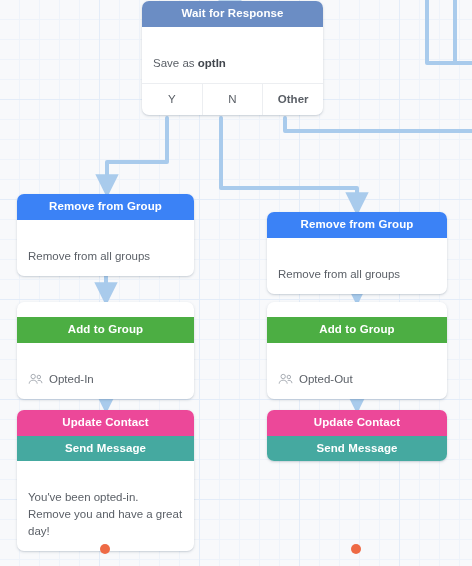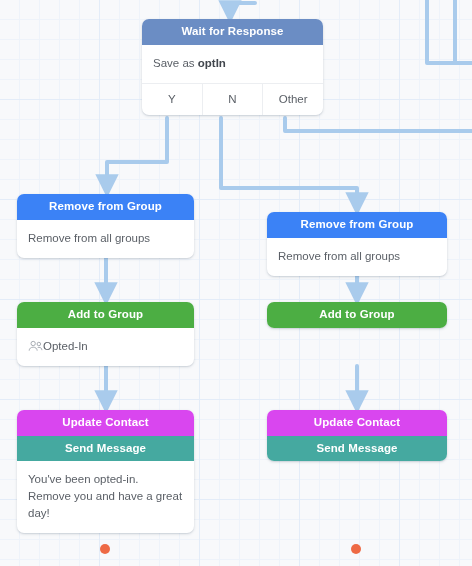--- a/index.html
+++ b/index.html
@@ -49,71 +49,72 @@
     color: #ffffff;
     font-size: 11.5px;
     font-weight: bold;
     text-align: center;
     padding: 6px 4px 7px;
     letter-spacing: .1px;
     line-height: 1.1;
   }
   .hdr-blue  { background: #6b8dc4; }
   .hdr-gray  { background: #3b82f6; }
-  .hdr-green { background: #4cae43; }
-  .hdr-teal  { background: #d946ef; }
+  .hdr-green { background: #4cae43; margin-top: 15px; }
+  .hdr-teal  { background: #ec4899; }
   .hdr-tealdark { background: #45a9a0; }
 
   .node-body {
-    padding: 10px 11px 12px;
+    padding: 28px 11px 12px;
     font-size: 11.5px;
     color: #5a5f66;
     line-height: 1.45;
   }
   .node-body.tight { padding: 10px 11px 11px; }
   .node-body b { color: #41464d; font-weight: bold; }
 
   .branch-row {
     display: flex;
     border-top: 1px solid #eceef1;
   }
   .branch {
     flex: 1 1 0;
     text-align: center;
     font-size: 11.5px;
     color: #5a5f66;
     padding: 9px 2px 10px;
     border-right: 1px solid #eceef1;
     cursor: pointer;
   }
-  .branch:last-child { border-right: none; }
+  .branch:last-child { border-right: none; font-weight: bold; }
 
   .group-line {
     display: flex;
     align-items: center;
+    gap: 6px;
   }
   .group-icon {
     flex: 0 0 auto;
     width: 15px;
     height: 12px;
     display: inline-block;
     color: #a8adb4;
   }
   .group-icon svg { display: block; }
 
   .endpoint-dot {
     position: absolute;
     width: 10px;
     height: 10px;
     border-radius: 50%;
     background: #ee6a45;
   }
 
   
-  #node-wait   { left: 142px; top: 19px;  width: 181px; }
+  #node-wait   { left: 142px; top: 1px;  width: 181px; }
   #node-rm-l   { left: 17px;  top: 194px; width: 177px; }
   #node-add-l  { left: 17px;  top: 302px; width: 177px; }
   #node-upd-l  { left: 17px;  top: 410px; width: 177px; }
   #node-rm-r   { left: 267px; top: 212px; width: 180px; }
   #node-add-r  { left: 267px; top: 302px; width: 180px; }
   #node-upd-r  { left: 267px; top: 410px; width: 180px; }
 
   #dot-l { left: 100px; top: 544px; }
   #dot-r { left: 351px; top: 544px; }
 </style>
@@ -190,20 +191,33 @@
   </div>
   <div class="endpoint-dot" id="dot-l"></div>
 
   <div class="node" id="node-rm-r">
     <div class="node-header hdr-gray">Remove from Group</div>
     <div class="node-body">Remove from all groups</div>
   </div>
 
   <div class="node" id="node-add-r">
     <div class="node-header hdr-green">Add to Group</div>
+    <div class="node-body">
+      <span class="group-line">
+        <span class="group-icon">
+          <svg viewBox="0 0 18 14" width="15" height="12" fill="none" stroke="currentColor" stroke-width="1.2">
+            <circle cx="6.2" cy="4" r="2.6"></circle>
+            <path d="M1.4 12.6c0-2.6 2.2-4.2 4.8-4.2s4.8 1.6 4.8 4.2"></path>
+            <circle cx="13" cy="4.6" r="2.1"></circle>
+            <path d="M11.6 8.9c.5-.2 1-.3 1.5-.3 2.2 0 3.6 1.3 3.6 3.4"></path>
+          </svg>
+        </span>
+        <span>Opted-Out</span>
+      </span>
+    </div>
   </div>
 
   <div class="node" id="node-upd-r">
     <div class="node-header hdr-teal">Update Contact</div>
     <div class="node-header hdr-tealdark">Send Message</div>
   </div>
   <div class="endpoint-dot" id="dot-r"></div>
 
 </div>
 

